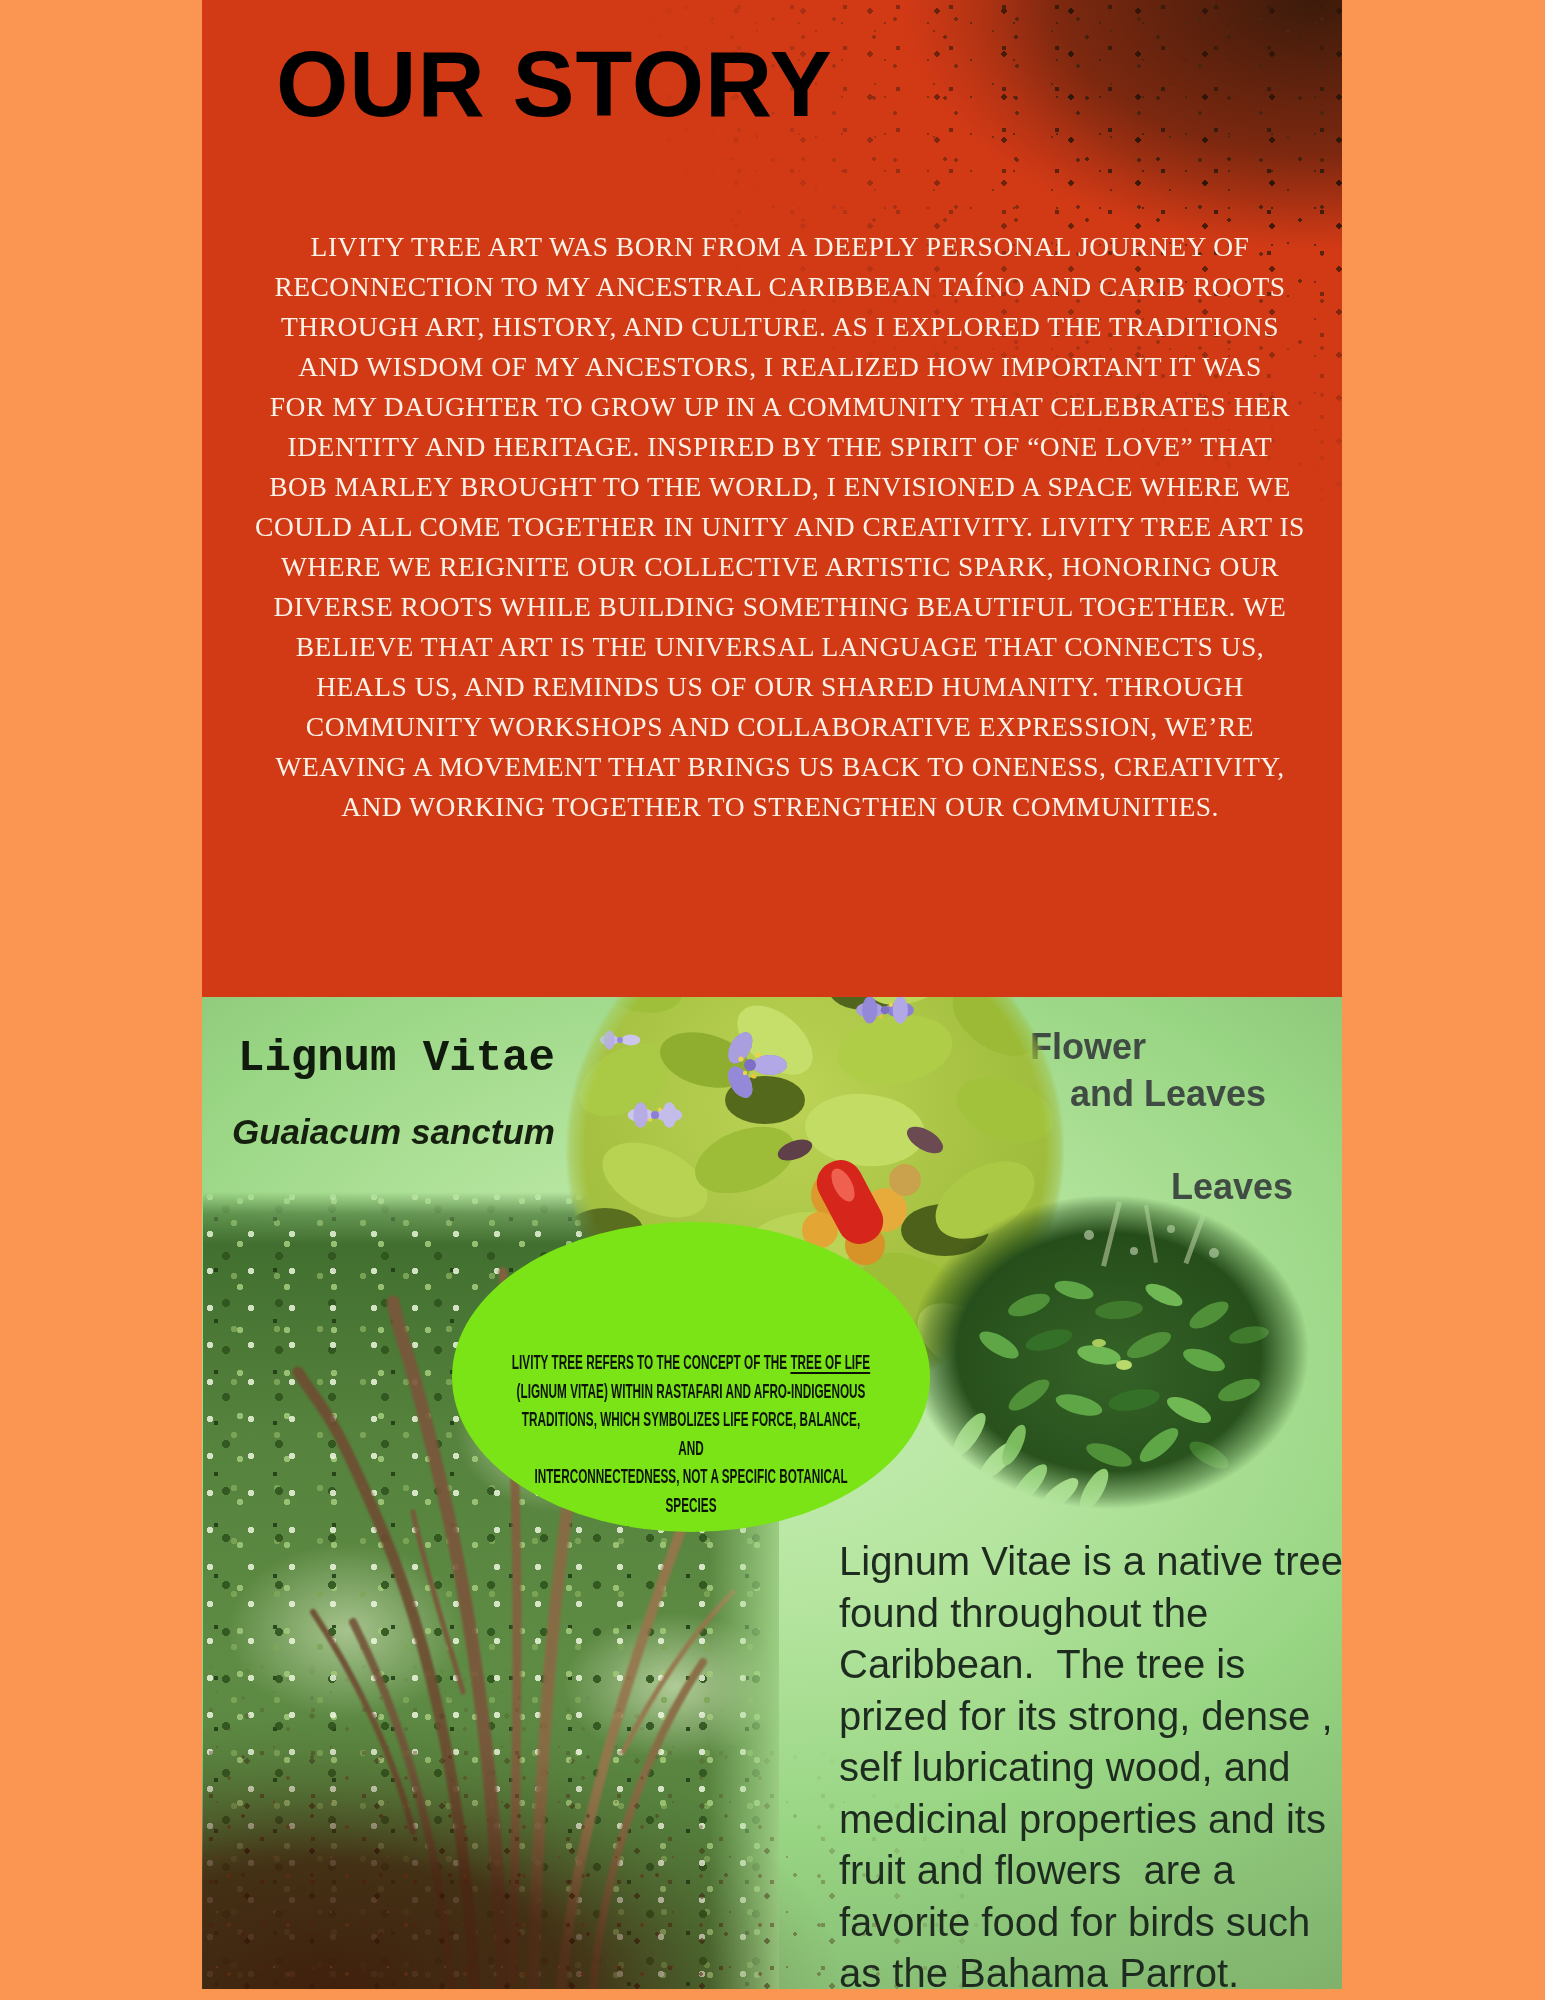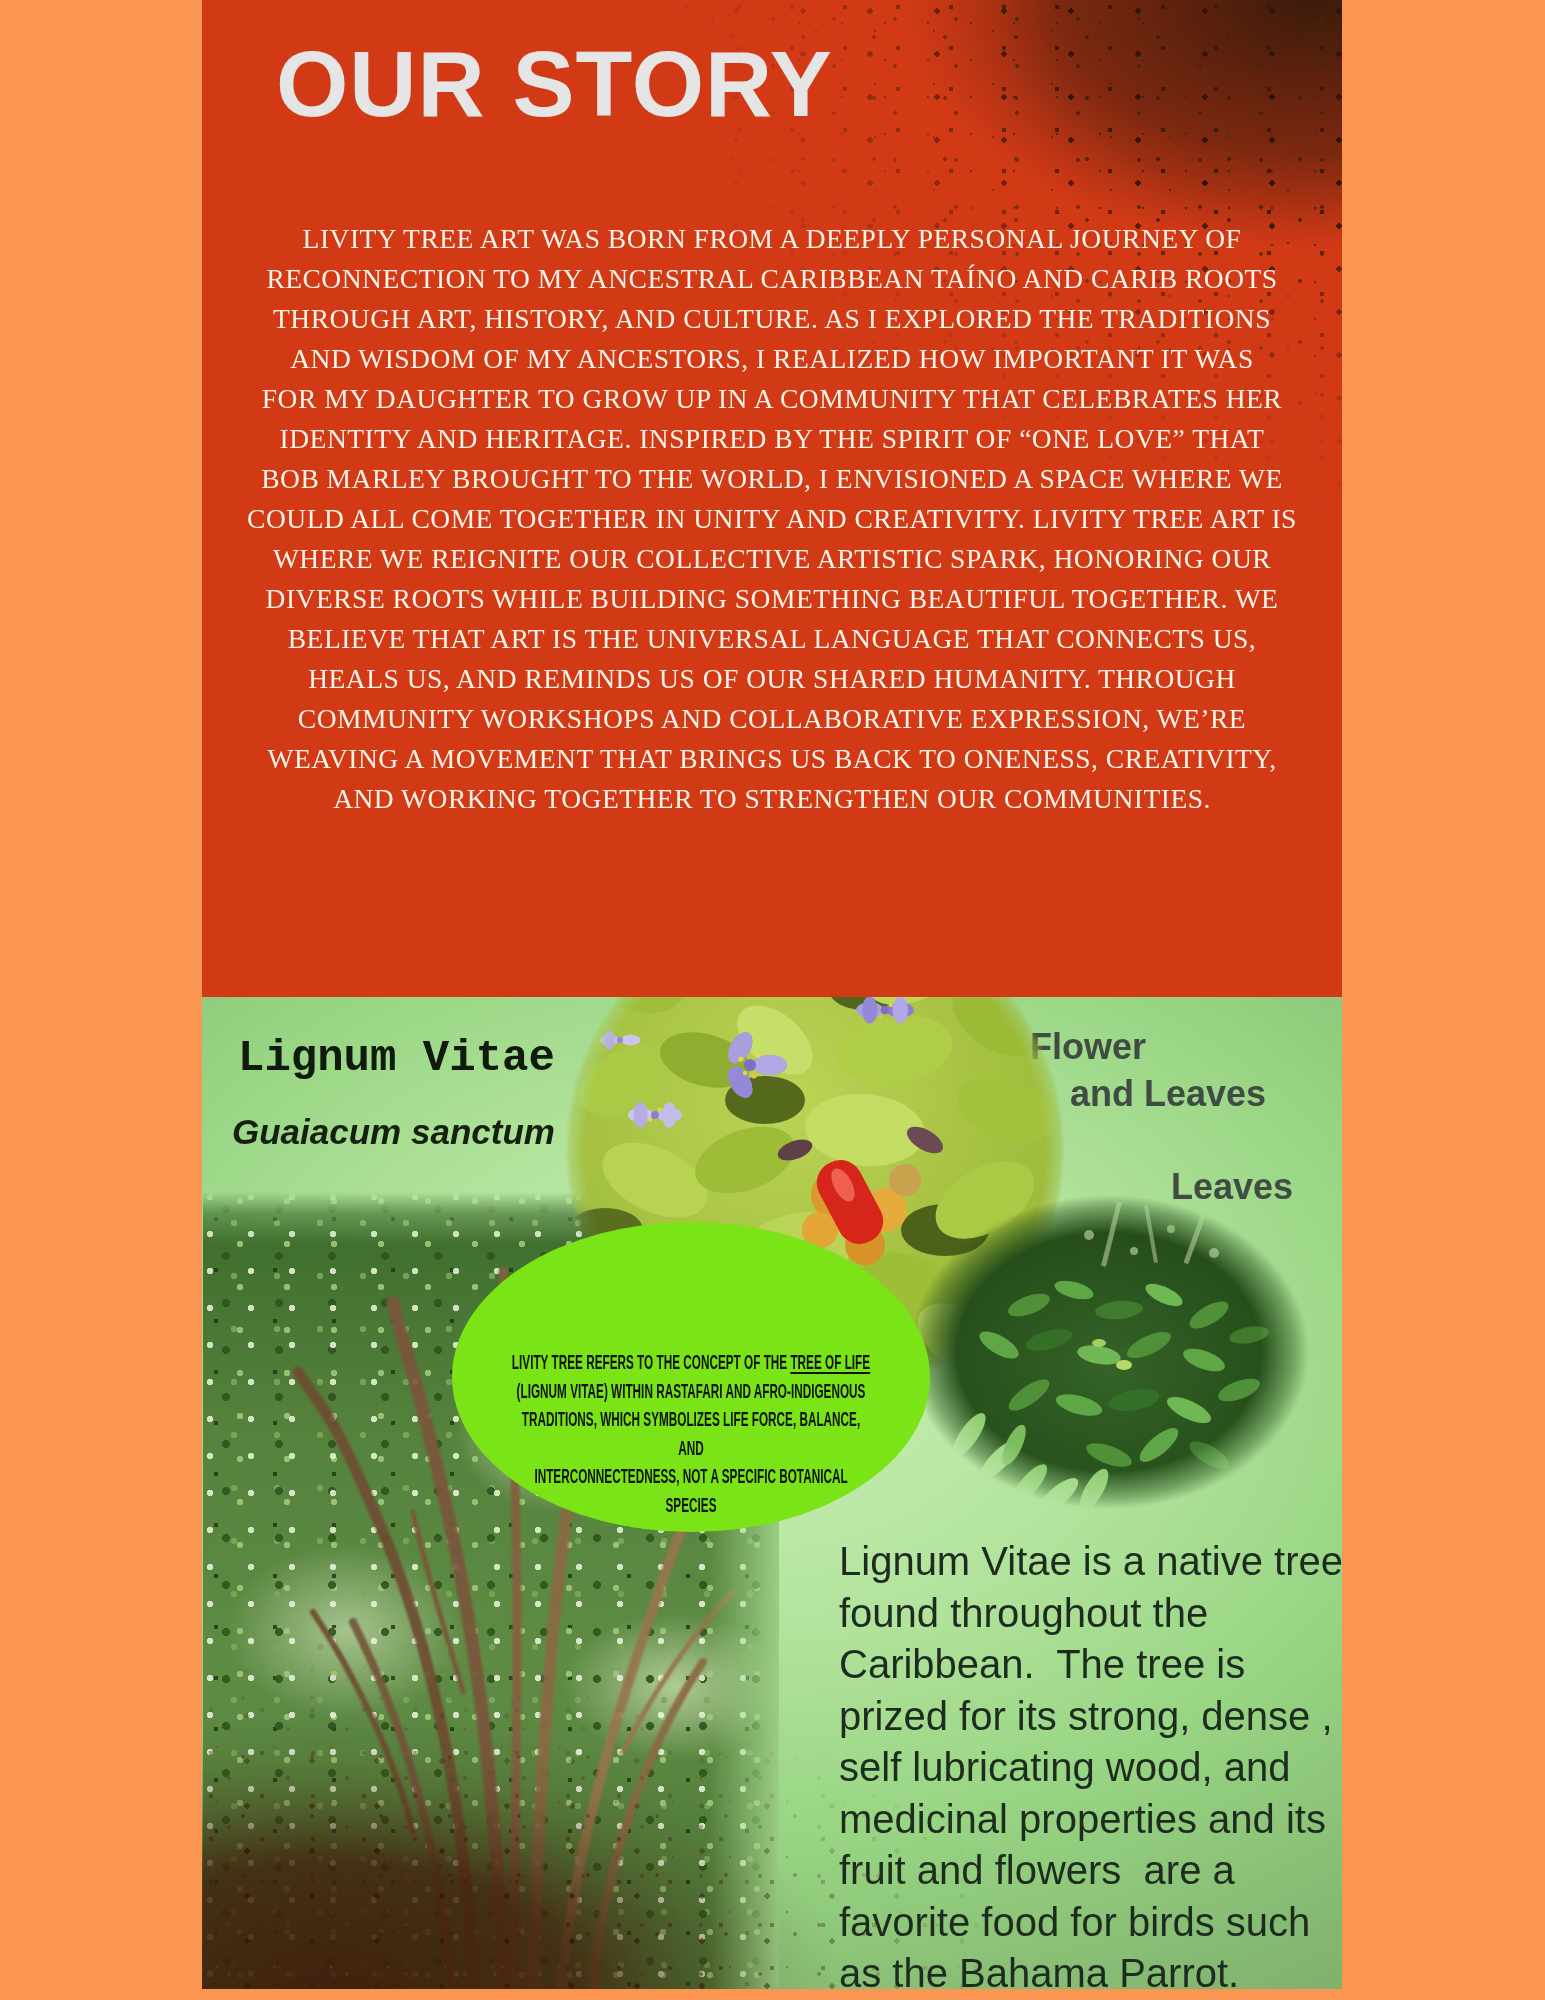--- a/index.html
+++ b/index.html
@@ -10,24 +10,24 @@
   .content{ position:absolute; left:202px; top:0; width:1140px; height:1989px; }
 
   
   .red-block{
     position:absolute; left:0; top:0; width:1140px; height:997px;
     background:#d23a16; overflow:hidden;
   }
   .page-title{
     position:absolute; left:74px; top:38px; margin:0;
     font-size:93px; font-weight:800; letter-spacing:1px; line-height:1;
-    color:#e5e5e5;
+    color:#000000;
   }
   .story-text{
-    position:absolute; left:28px; top:219px; width:1084px; margin:0;
+    position:absolute; left:28px; top:219px; width:1084px; margin:8px;
     font-family:"Liberation Serif", serif;
     font-size:27.5px; line-height:40px; letter-spacing:0.5px;
     color:#fcf3e8; text-align:center; white-space:pre-wrap;
   }
   .speckle{ position:absolute; pointer-events:none; }
   .speckle-top-right{
     right:0; top:0; width:720px; height:650px;
     background-image:
       radial-gradient(circle 2.2px at 11px 7px,  #3a1c0c 99%, transparent 100%),
       radial-gradient(circle 1.6px at 29px 19px, #4b2410 99%, transparent 100%),

